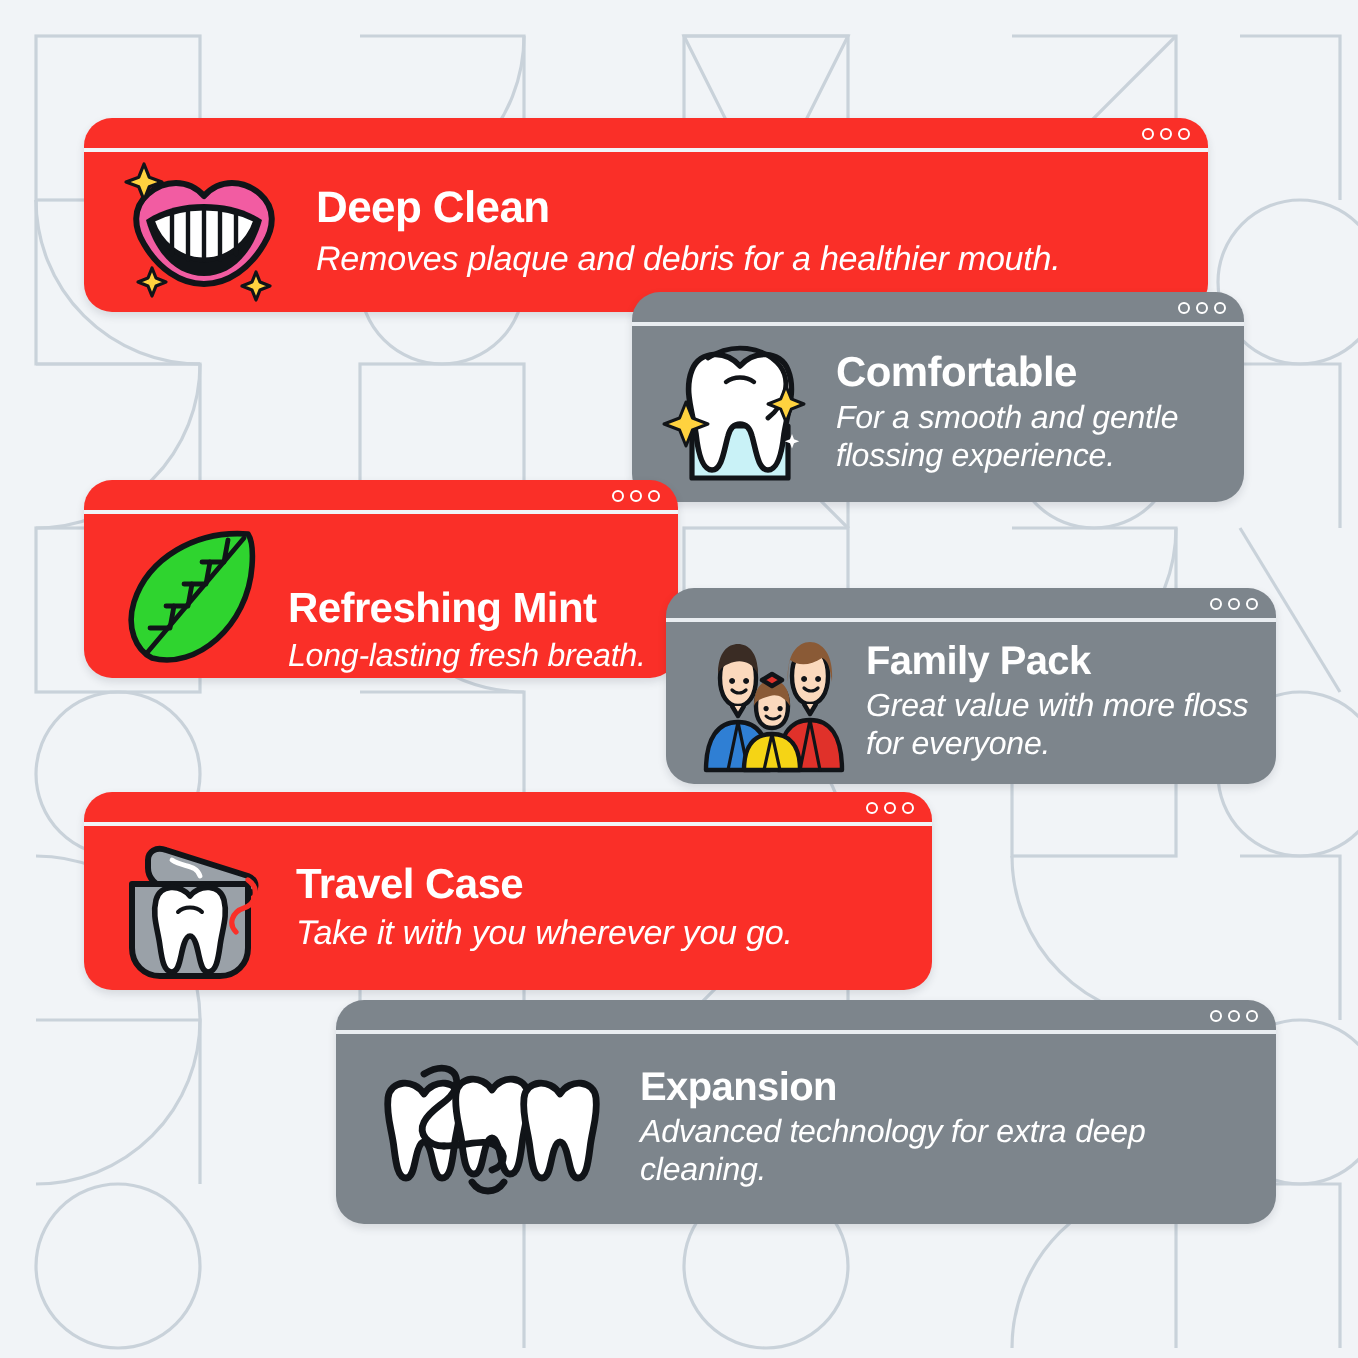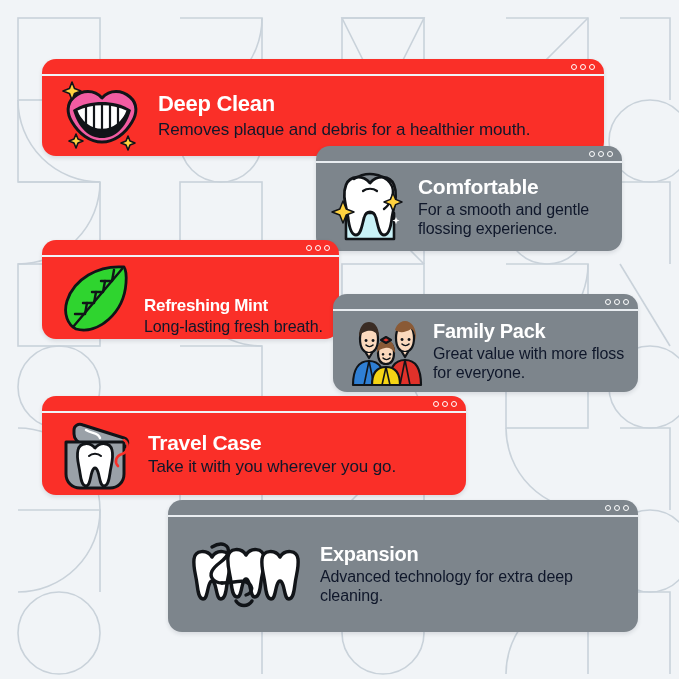--- a/index.html
+++ b/index.html
@@ -50,43 +50,44 @@
   }
   .text-wrap{flex:1 1 auto;min-width:0;padding-right:10px;}
   .card-title{
     font-weight:bold;
     color:#ffffff;
     letter-spacing:-0.3px;
     line-height:1.12;
     margin:0 0 3px 0;
   }
   .card-desc{
-    color:#0f172a;
+    color:#ffffff;
     line-height:1.18;
     margin:0;
     letter-spacing:-0.1px;
+    font-style:italic;
   }
 
   
   #card-deep-clean   {left:42px; top:59px;  width:562px; height:97px;}
   #card-comfortable  {left:316px;top:146px; width:306px; height:105px;}
   #card-refreshing   {left:42px; top:240px; width:297px; height:99px;}
   #card-family       {left:333px;top:294px; width:305px; height:98px;}
   #card-travel       {left:42px; top:396px; width:424px; height:99px;}
-  #card-expansion    {left:168px;top:500px; width:470px; height:132px;}
+  #card-expansion    {left:168px;top:500px; width:470px; height:112px;}
 
   #card-deep-clean  .card-title{font-size:22px;}
   #card-deep-clean  .card-desc {font-size:17px;}
   #card-deep-clean  .body{padding-left:14px;gap:10px;}
 
   #card-comfortable .card-title{font-size:21px;}
   #card-comfortable .card-desc {font-size:16px;}
   #card-comfortable .body{padding-left:14px;gap:8px;}
 
-  #card-refreshing  .card-title{font-size:17px;margin-top:36px;}
+  #card-refreshing  .card-title{font-size:21px;margin-top:36px;}
   #card-refreshing  .card-desc {font-size:16px;}
   #card-refreshing  .body{padding-left:12px;gap:6px;}
 
   #card-family      .card-title{font-size:20px;}
   #card-family      .card-desc {font-size:16px;}
   #card-family      .body{padding-left:12px;gap:8px;}
 
   #card-travel      .card-title{font-size:21px;}
   #card-travel      .card-desc {font-size:17px;}
   #card-travel      .body{padding-left:10px;gap:10px;}

